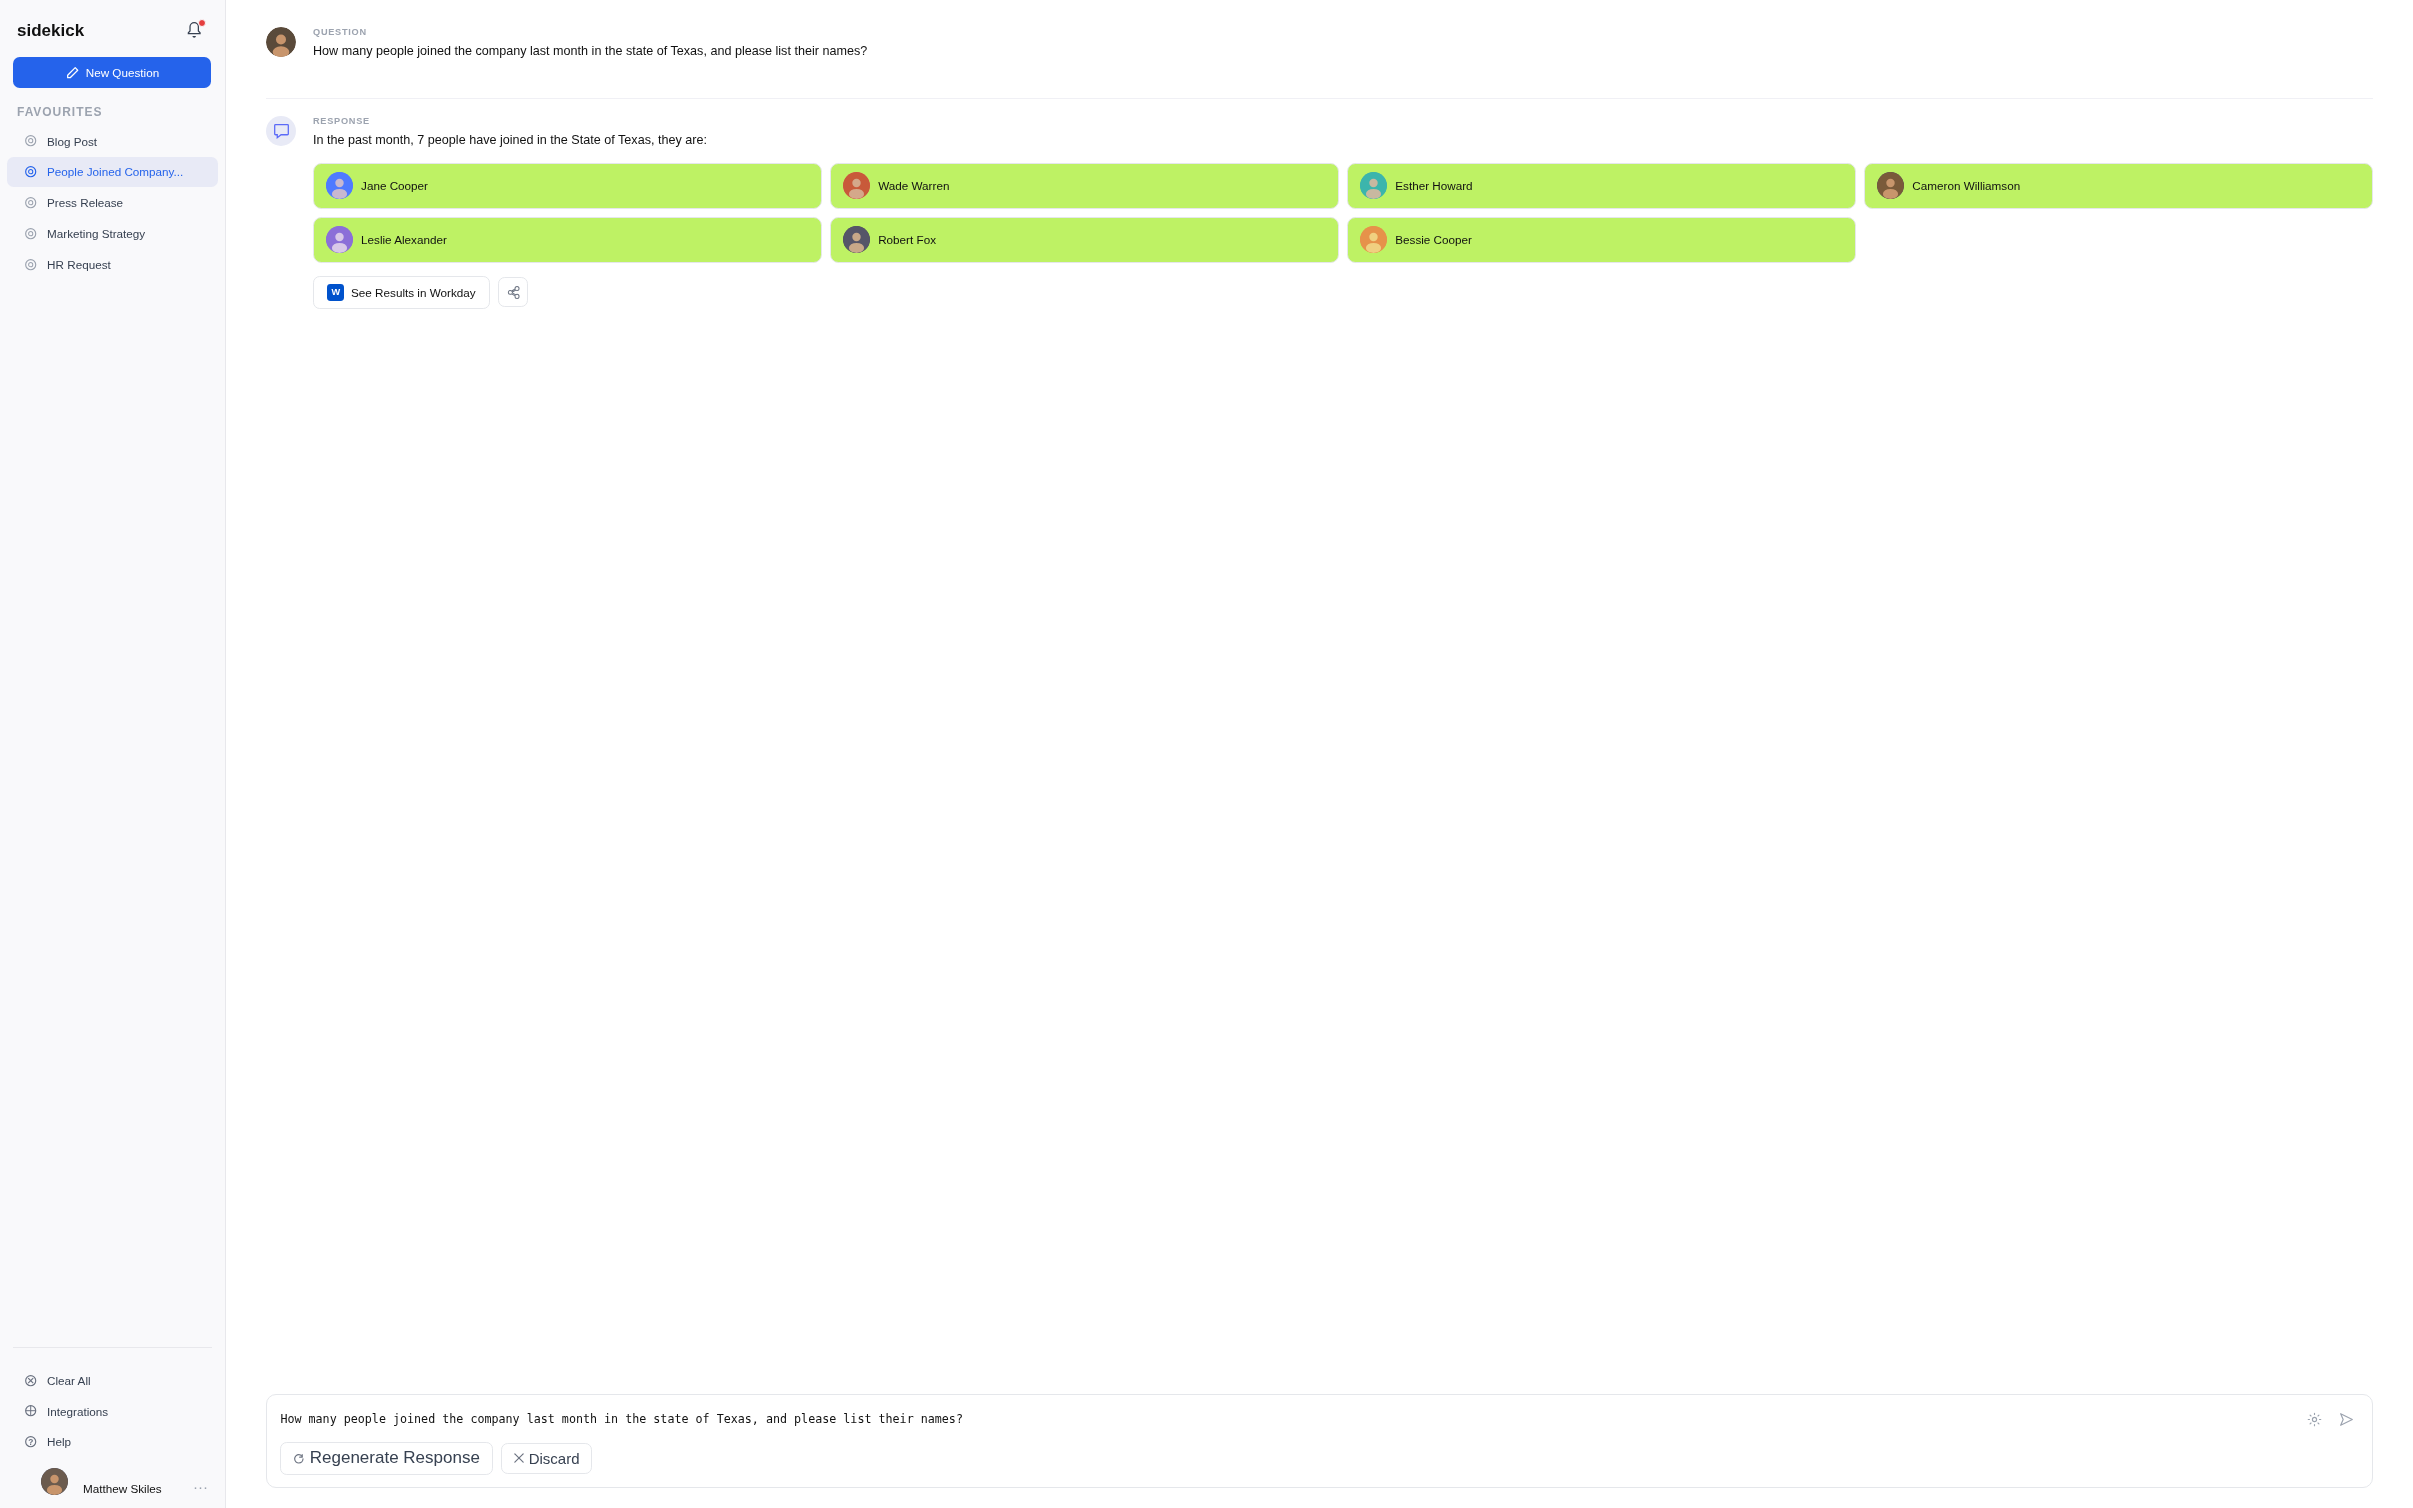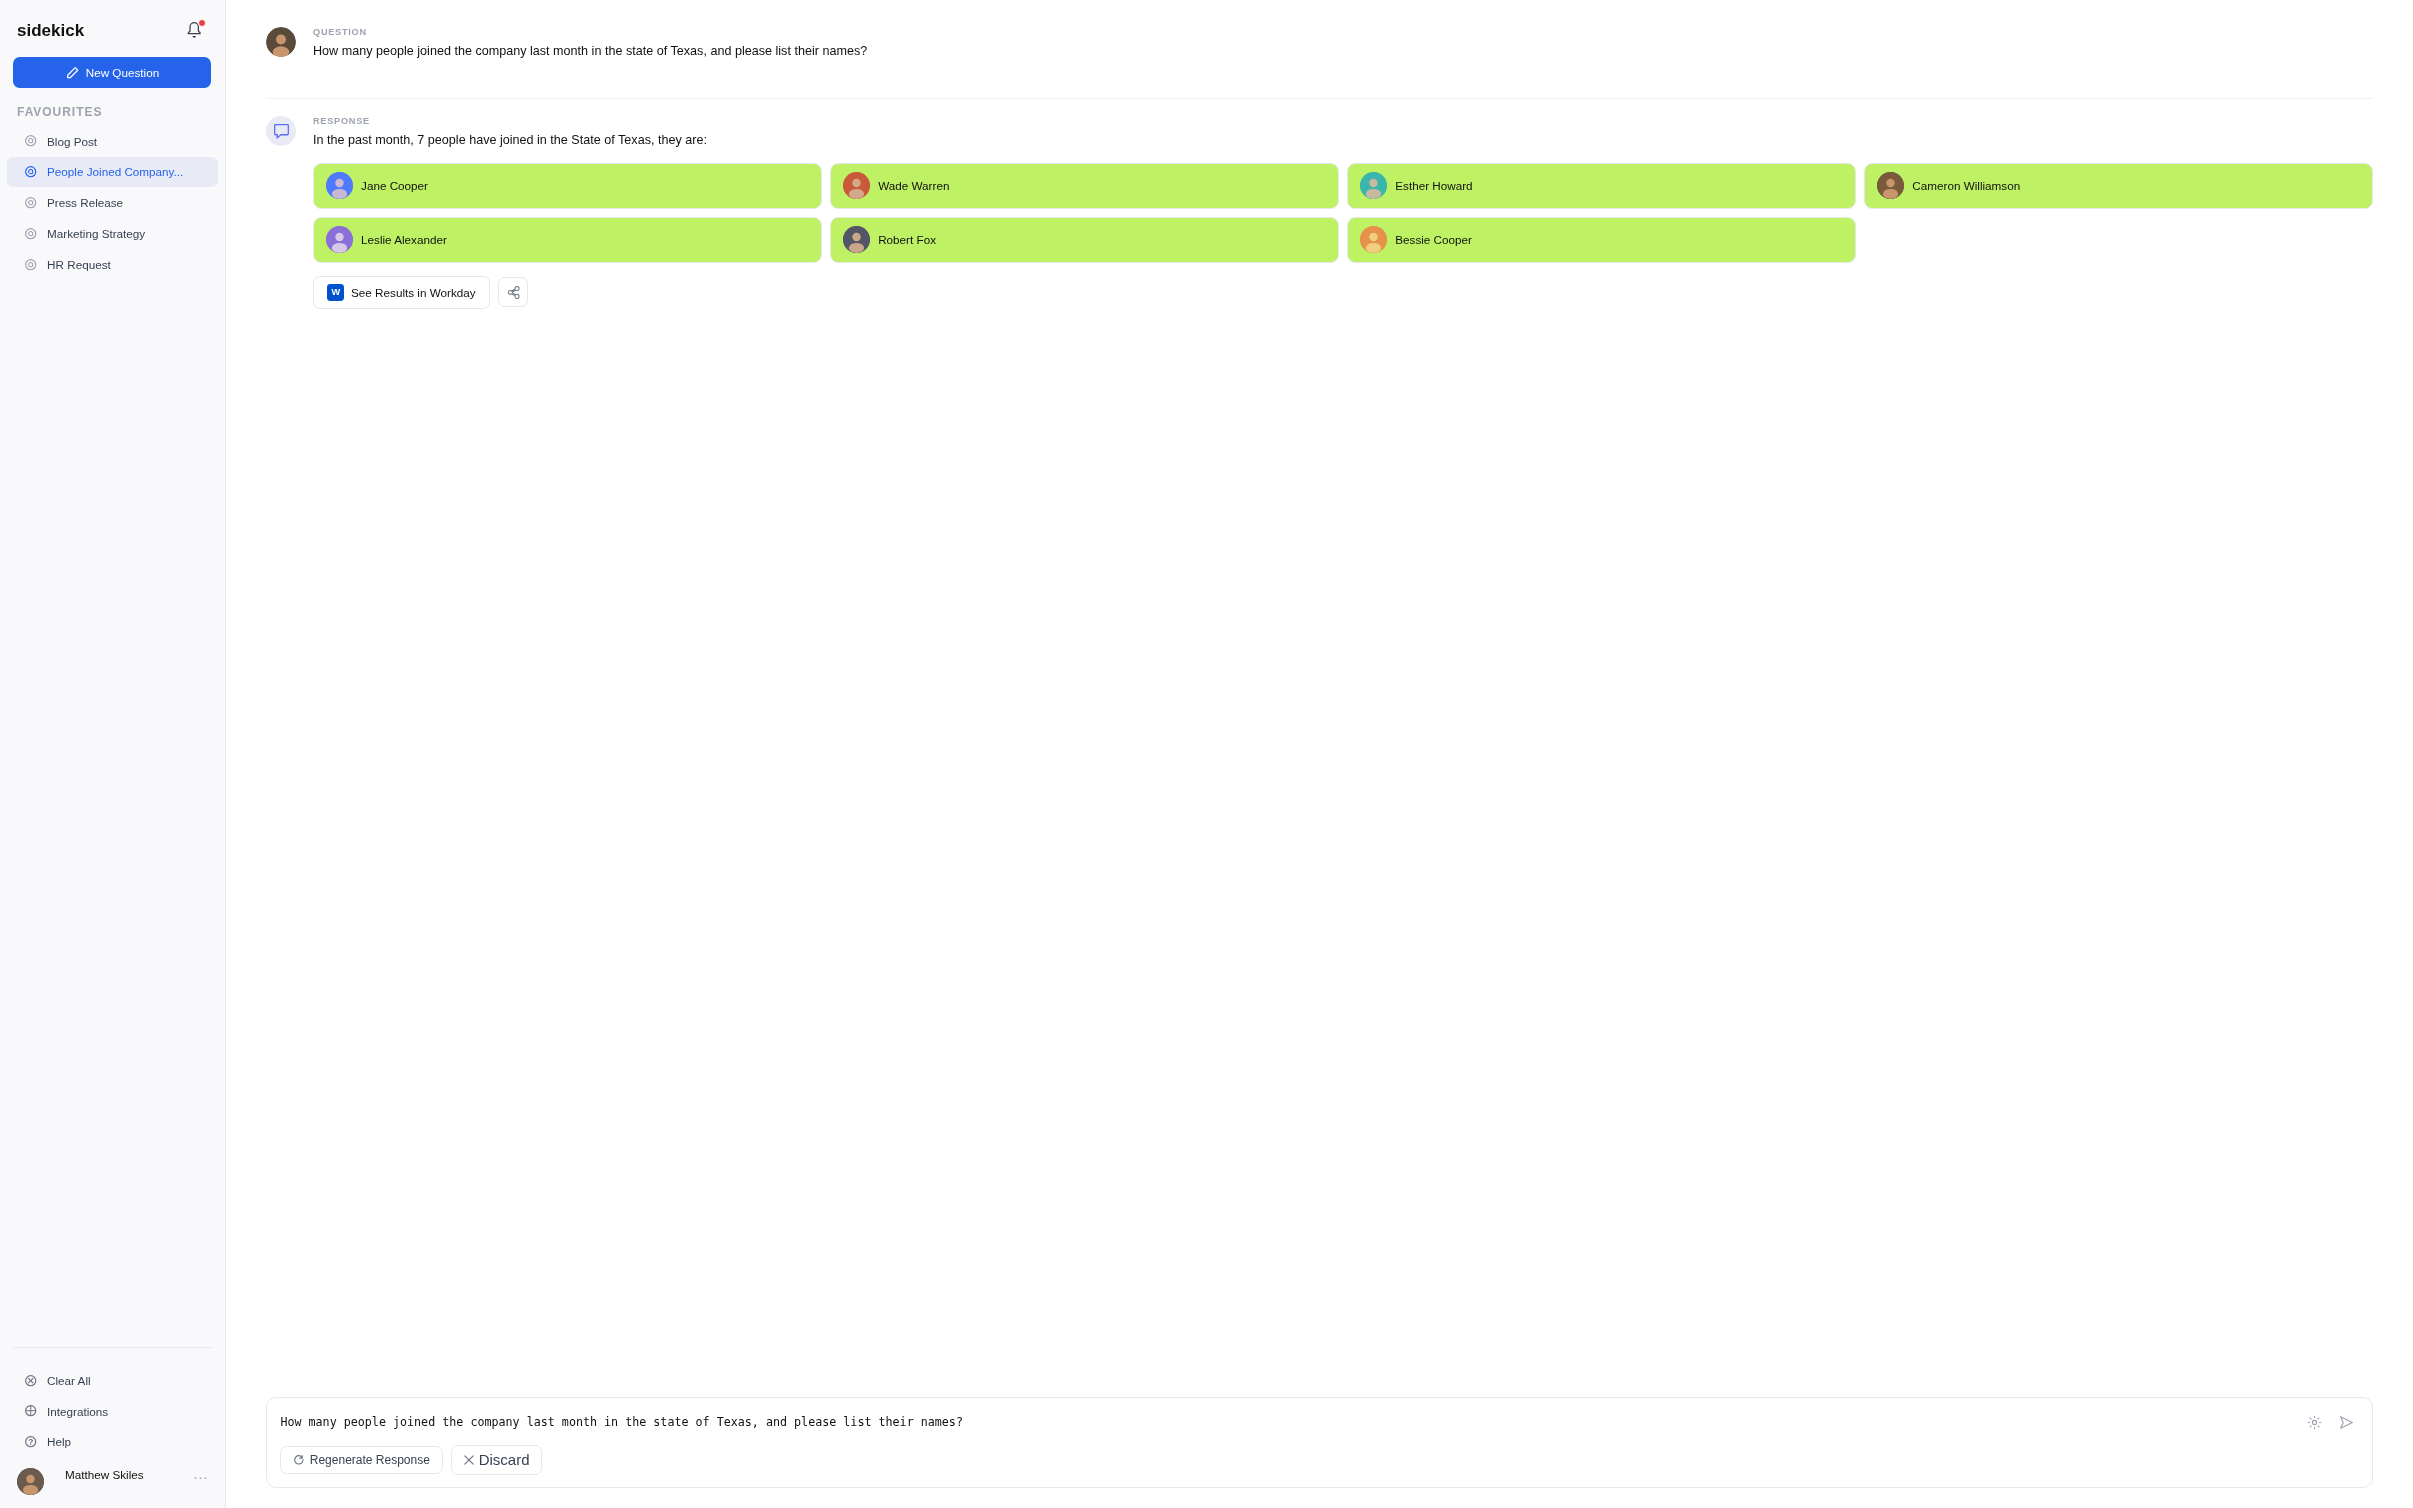--- a/index.html
+++ b/index.html
@@ -129,24 +129,25 @@
       font-size: 11.7px;
       color: #374151;
       cursor: pointer;
       margin: 0.8px 6.7px;
       border-radius: 6.7px;
       text-align: center;
     }
 
     .user-row {
       display: flex;
-      align-items: flex-start;
-      gap: 21px;
+      align-items: flex-end;
+      gap: 15px;
       padding: 10px 17px 13.4px 17px;
       cursor: pointer;
+      margin-left: 24px;
     }
 
     .user-avatar {
       width: 27px;
       height: 27px;
       border-radius: 50%;
       background: #6d6d6d;
       display: flex;
       align-items: center;
       justify-content: center;
@@ -362,21 +363,21 @@
       gap: 8.4px;
     }
 
     .regen-btn {
       display: flex;
       align-items: center;
       gap: 5px;
       border: 0.8px solid #e5e7eb;
       border-radius: 6.7px;
       padding: 5.9px 11.7px;
-      font-size: 12px;
+      font-size: 17px;
       color: #374151;
       background: #fff;
       cursor: pointer;
     }
 
     .discard-btn {
       display: flex;
       align-items: center;
       gap: 5px;
       border: 0.8px solid #e5e7eb;

